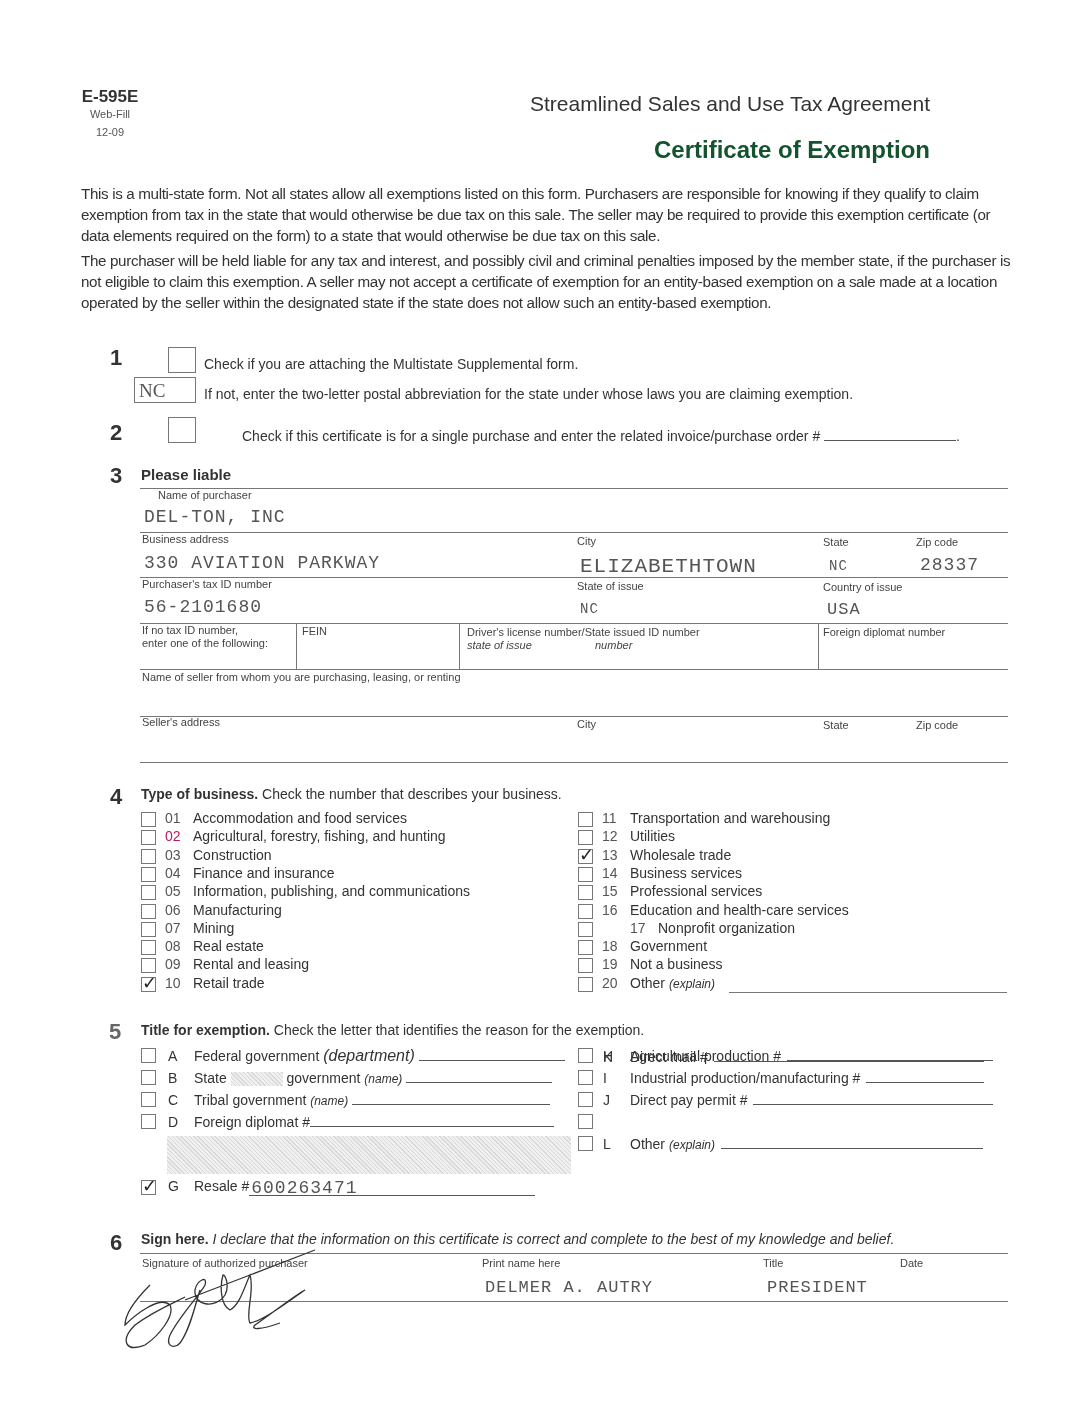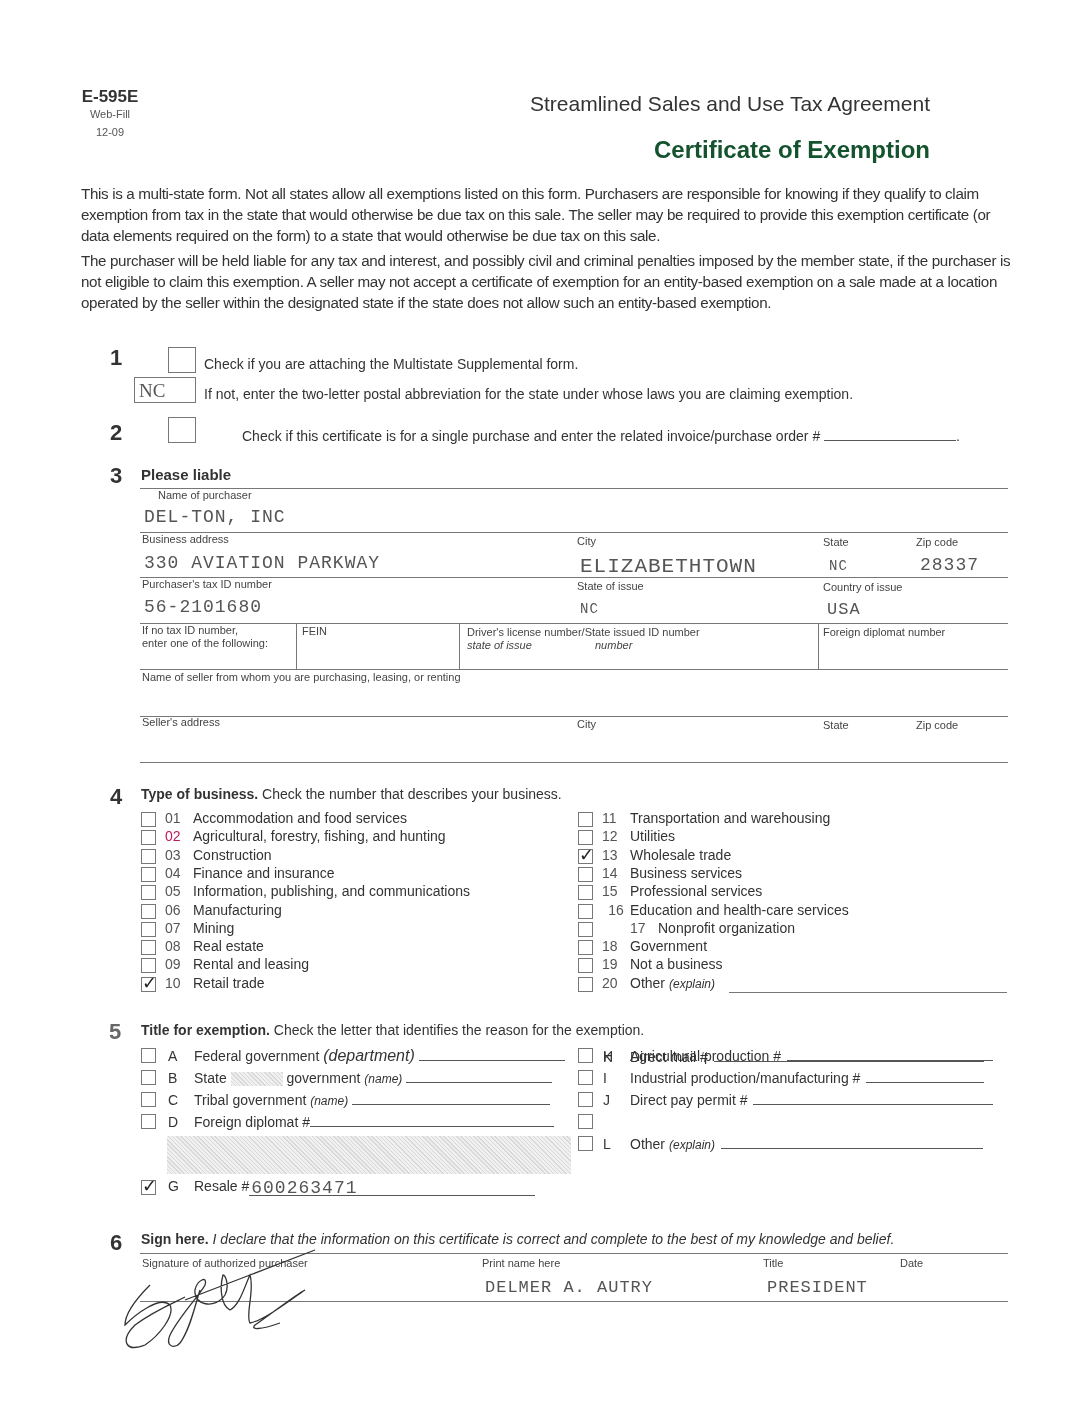--- a/index.html
+++ b/index.html
@@ -136,21 +136,21 @@
     <div class="row-text" style="left: 602px; top: 828.3px;"><span style="display: inline-block; width: 28px; color: rgb(85, 85, 85);">12</span><span>Utilities</span></div>
     <div class="cb" style="left: 578px; top: 848.6px;">
       <span class="chk">✓</span>
     </div>
     <div class="row-text" style="left: 602px; top: 846.6px;"><span style="display: inline-block; width: 28px; color: rgb(85, 85, 85);">13</span><span>Wholesale trade</span></div>
     <div class="cb" style="left: 578px; top: 866.9px;"></div>
     <div class="row-text" style="left: 602px; top: 864.9px;"><span style="display: inline-block; width: 28px; color: rgb(85, 85, 85);">14</span><span>Business services</span></div>
     <div class="cb" style="left: 578px; top: 885.2px;"></div>
     <div class="row-text" style="left: 602px; top: 883.2px;"><span style="display: inline-block; width: 28px; color: rgb(85, 85, 85);">15</span><span>Professional services</span></div>
     <div class="cb" style="left: 578px; top: 903.5px;"></div>
-    <div class="row-text" style="left: 602px; top: 901.5px; text-align: center;"><span style="display: inline-block; width: 28px; color: rgb(85, 85, 85);">16</span><span>Education and health-care services</span></div>
+    <div class="row-text" style="left: 602px; top: 901.5px;"><span style="display: inline-block; width: 28px; color: rgb(85, 85, 85);">16</span><span>Education and health-care services</span></div>
     <div class="cb" style="left: 578px; top: 921.8px;"></div>
     <div class="row-text" style="left: 602px; top: 919.8px;"><span style="display: inline-block; width: 28px; color: rgb(85, 85, 85); margin-left: 28px;">17</span><span>Nonprofit organization</span></div>
     <div class="cb" style="left: 578px; top: 940.1px;"></div>
     <div class="row-text" style="left: 602px; top: 938.1px;"><span style="display: inline-block; width: 28px; color: rgb(85, 85, 85);">18</span><span>Government</span></div>
     <div class="cb" style="left: 578px; top: 958.4px;"></div>
     <div class="row-text" style="left: 602px; top: 956.4px;"><span style="display: inline-block; width: 28px; color: rgb(85, 85, 85);">19</span><span>Not a business</span></div>
     <div class="cb" style="left: 578px; top: 976.7px;"></div>
     <div class="row-text" style="left: 602px; top: 974.7px;"><span style="display: inline-block; width: 28px; color: rgb(85, 85, 85);">20</span><span>Other</span><i style="font-size: 12px; margin-left: 4px;">(explain)</i></div>
   </div>
 <div class="hline" style="left:729px;top:992px;width:278px;"></div>

